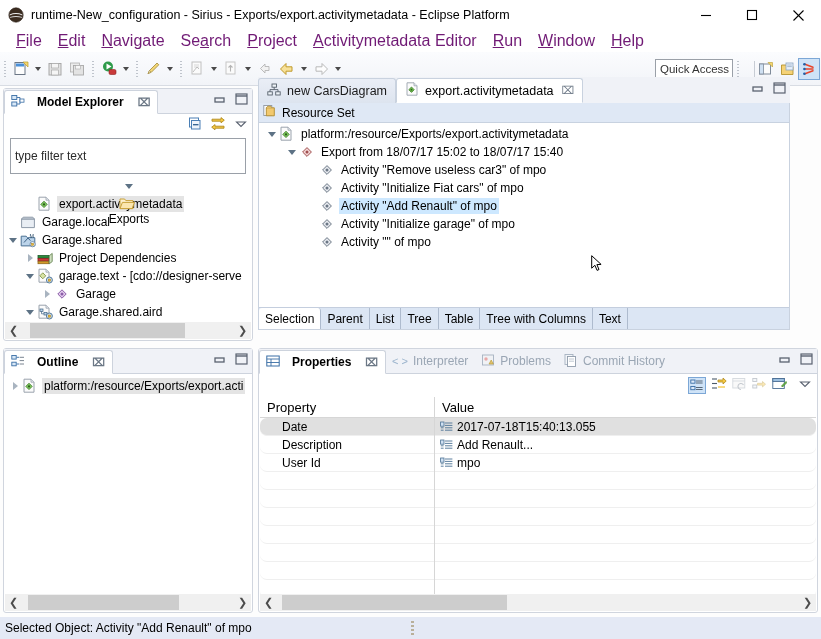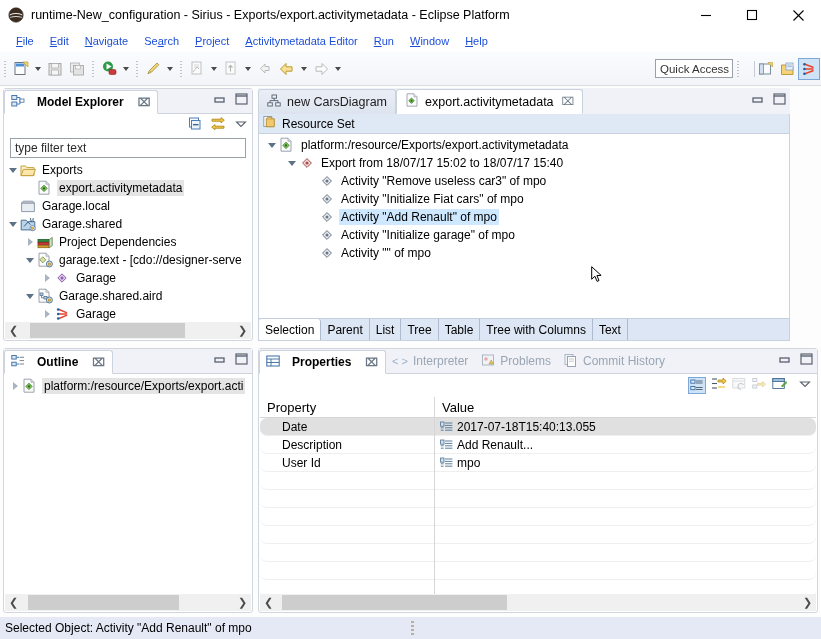--- a/index.html
+++ b/index.html
@@ -39,21 +39,21 @@
     width: 46px; height: 30px; display: flex; align-items: center; justify-content: center;
   }
 
   
   .menubar {
     position: absolute; left: 0; top: 30px; width: 821px; height: 22px;
     background: #ffffff;
     display: flex; align-items: center; padding-left: 8px;
   }
   .menu-item {
-    padding: 2px 8px; font-size: 11px; color: #1d4ed8; white-space: nowrap;
+    padding: 2px 8px; font-size: 16px; color: #701a75; white-space: nowrap;
   }
   .menu-item u { text-decoration: underline; }
 
   
   .toolbar {
     position: absolute; left: 0; top: 52px; width: 821px; height: 34px;
     background: linear-gradient(to bottom, #fbfcfe 0%, #f2f4f8 100%);
     border-bottom: 1px solid #d8dce3;
     display: flex; align-items: center;
   }
@@ -144,21 +144,21 @@
   .trow .tlabel.sel-blue { background: #cde8ff; }
 
   .chev {
     width: 0; height: 0; display:block;
   }
   .chev.down { border-left:4px solid transparent;border-right:4px solid transparent;border-top:5px solid #5d7285; }
   .chev.right { border-top:4px solid transparent;border-bottom:4px solid transparent;border-left:5px solid #a9b4c0; }
 
   
   .filter-box {
-    margin: 2px 6px 3px 6px; height: 20px;
+    margin: 2px 6px 3px 6px; height: 36px;
     border: 1px solid #9aa0a8; background: #fff;
     display: flex; align-items: center; padding-left: 4px;
     font-size: 12px; color: #2b2b2b;
   }
 
   
   .hscroll {
     position: absolute; left: 1px; right: 1px; bottom: 1px; height: 17px;
     background: #f0f0f0; display: flex; align-items: center;
   }
@@ -443,21 +443,21 @@
             <path d="M2.5 4 h9 l-4.5 4.5 z" fill="none" stroke="#5a6270" stroke-width="1.1"></path>
           </svg>
       </span>
     </div>
 
     <div class="filter-box">
       <span>type filter text</span>
     </div>
 
     <div class="tree" id="me-tree">
-        <div class="trow" style="padding-left: 2px;">
+        <div class="trow" style="padding-left: 2px; flex-direction: column;">
           <span class="twist">
             <span class="chev down"></span>
           </span>
           <span class="ticon"><svg width="16" height="16" viewBox="0 0 16 16">
               <path d="M1 4 h4.6 l1.2 1.6 h7.2 v8 h-13 z" fill="#fdf0cd" stroke="#c8a13a" stroke-width="1"></path>
               <path d="M1 13.6 l2.4 -6.2 h12.1 l-2.4 6.2 z" fill="#fbe6ae" stroke="#c8a13a" stroke-width="1"></path>
             </svg></span>
           <span class="tlabel">Exports</span>
         </div>
         <div class="trow" style="padding-left: 19px;">
@@ -616,21 +616,21 @@
 
     <div class="hscroll">
       <span class="sb-arrow">❮</span>
       <span class="sb-track">
         <span class="sb-thumb" style="left:3%;width:71%;"></span>
       </span>
       <span class="sb-arrow">❯</span>
     </div>
   </div>
 
-  <div class="view" style="left:258px; top:88px; width:532px; height:253px; border:none; background:transparent;">
+  <div class="view" style="left:258px; top:77px; width:532px; height:253px; border:none; background:transparent;">
     <div class="editor-tabbar">
       <div class="etab inactive">
         <span>
           <svg width="14" height="14" viewBox="0 0 14 14">
             <rect x="5" y="1" width="4.5" height="3.2" fill="#eef3f8" stroke="#56606c" stroke-width="0.9"></rect>
             <rect x="0.8" y="8.8" width="4.5" height="3.2" fill="#eef3f8" stroke="#56606c" stroke-width="0.9"></rect>
             <rect x="8.7" y="8.8" width="4.5" height="3.2" fill="#eef3f8" stroke="#56606c" stroke-width="0.9"></rect>
             <path d="M7.2 4.2 v2.4 M3 8.8 v-2.2 h8 v2.2" fill="none" stroke="#56606c" stroke-width="0.9"></path>
           </svg>
         </span>

